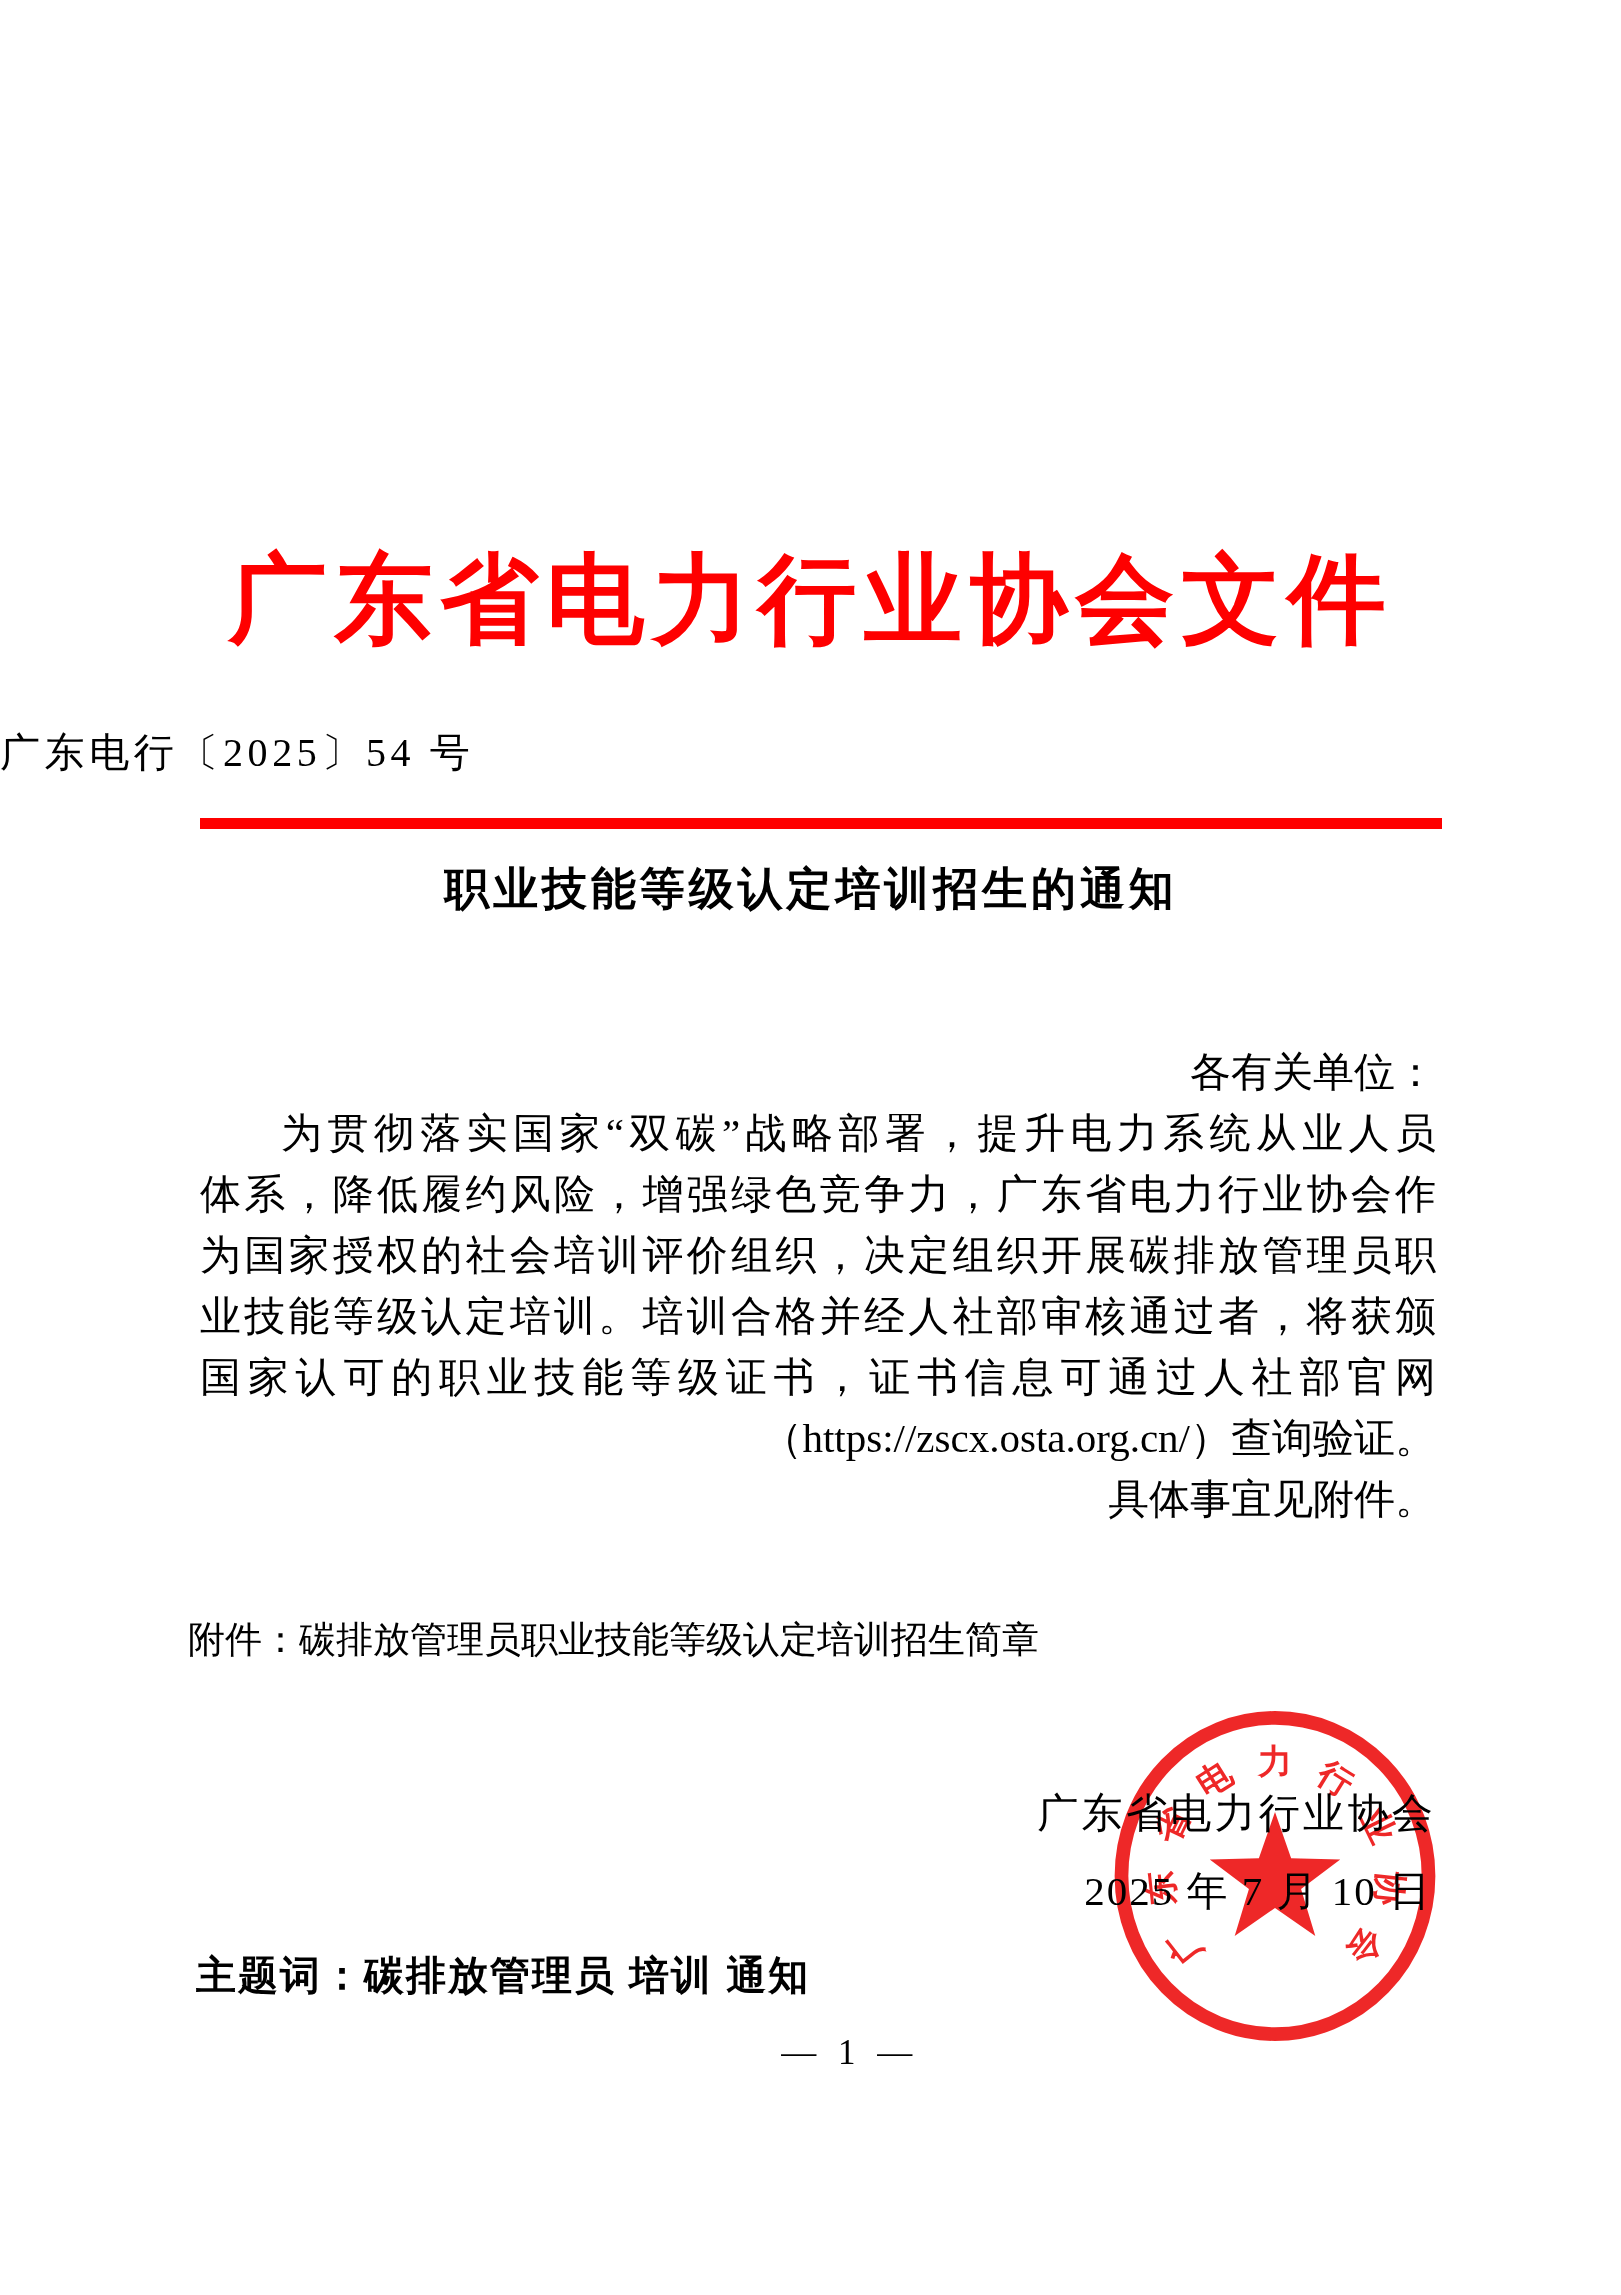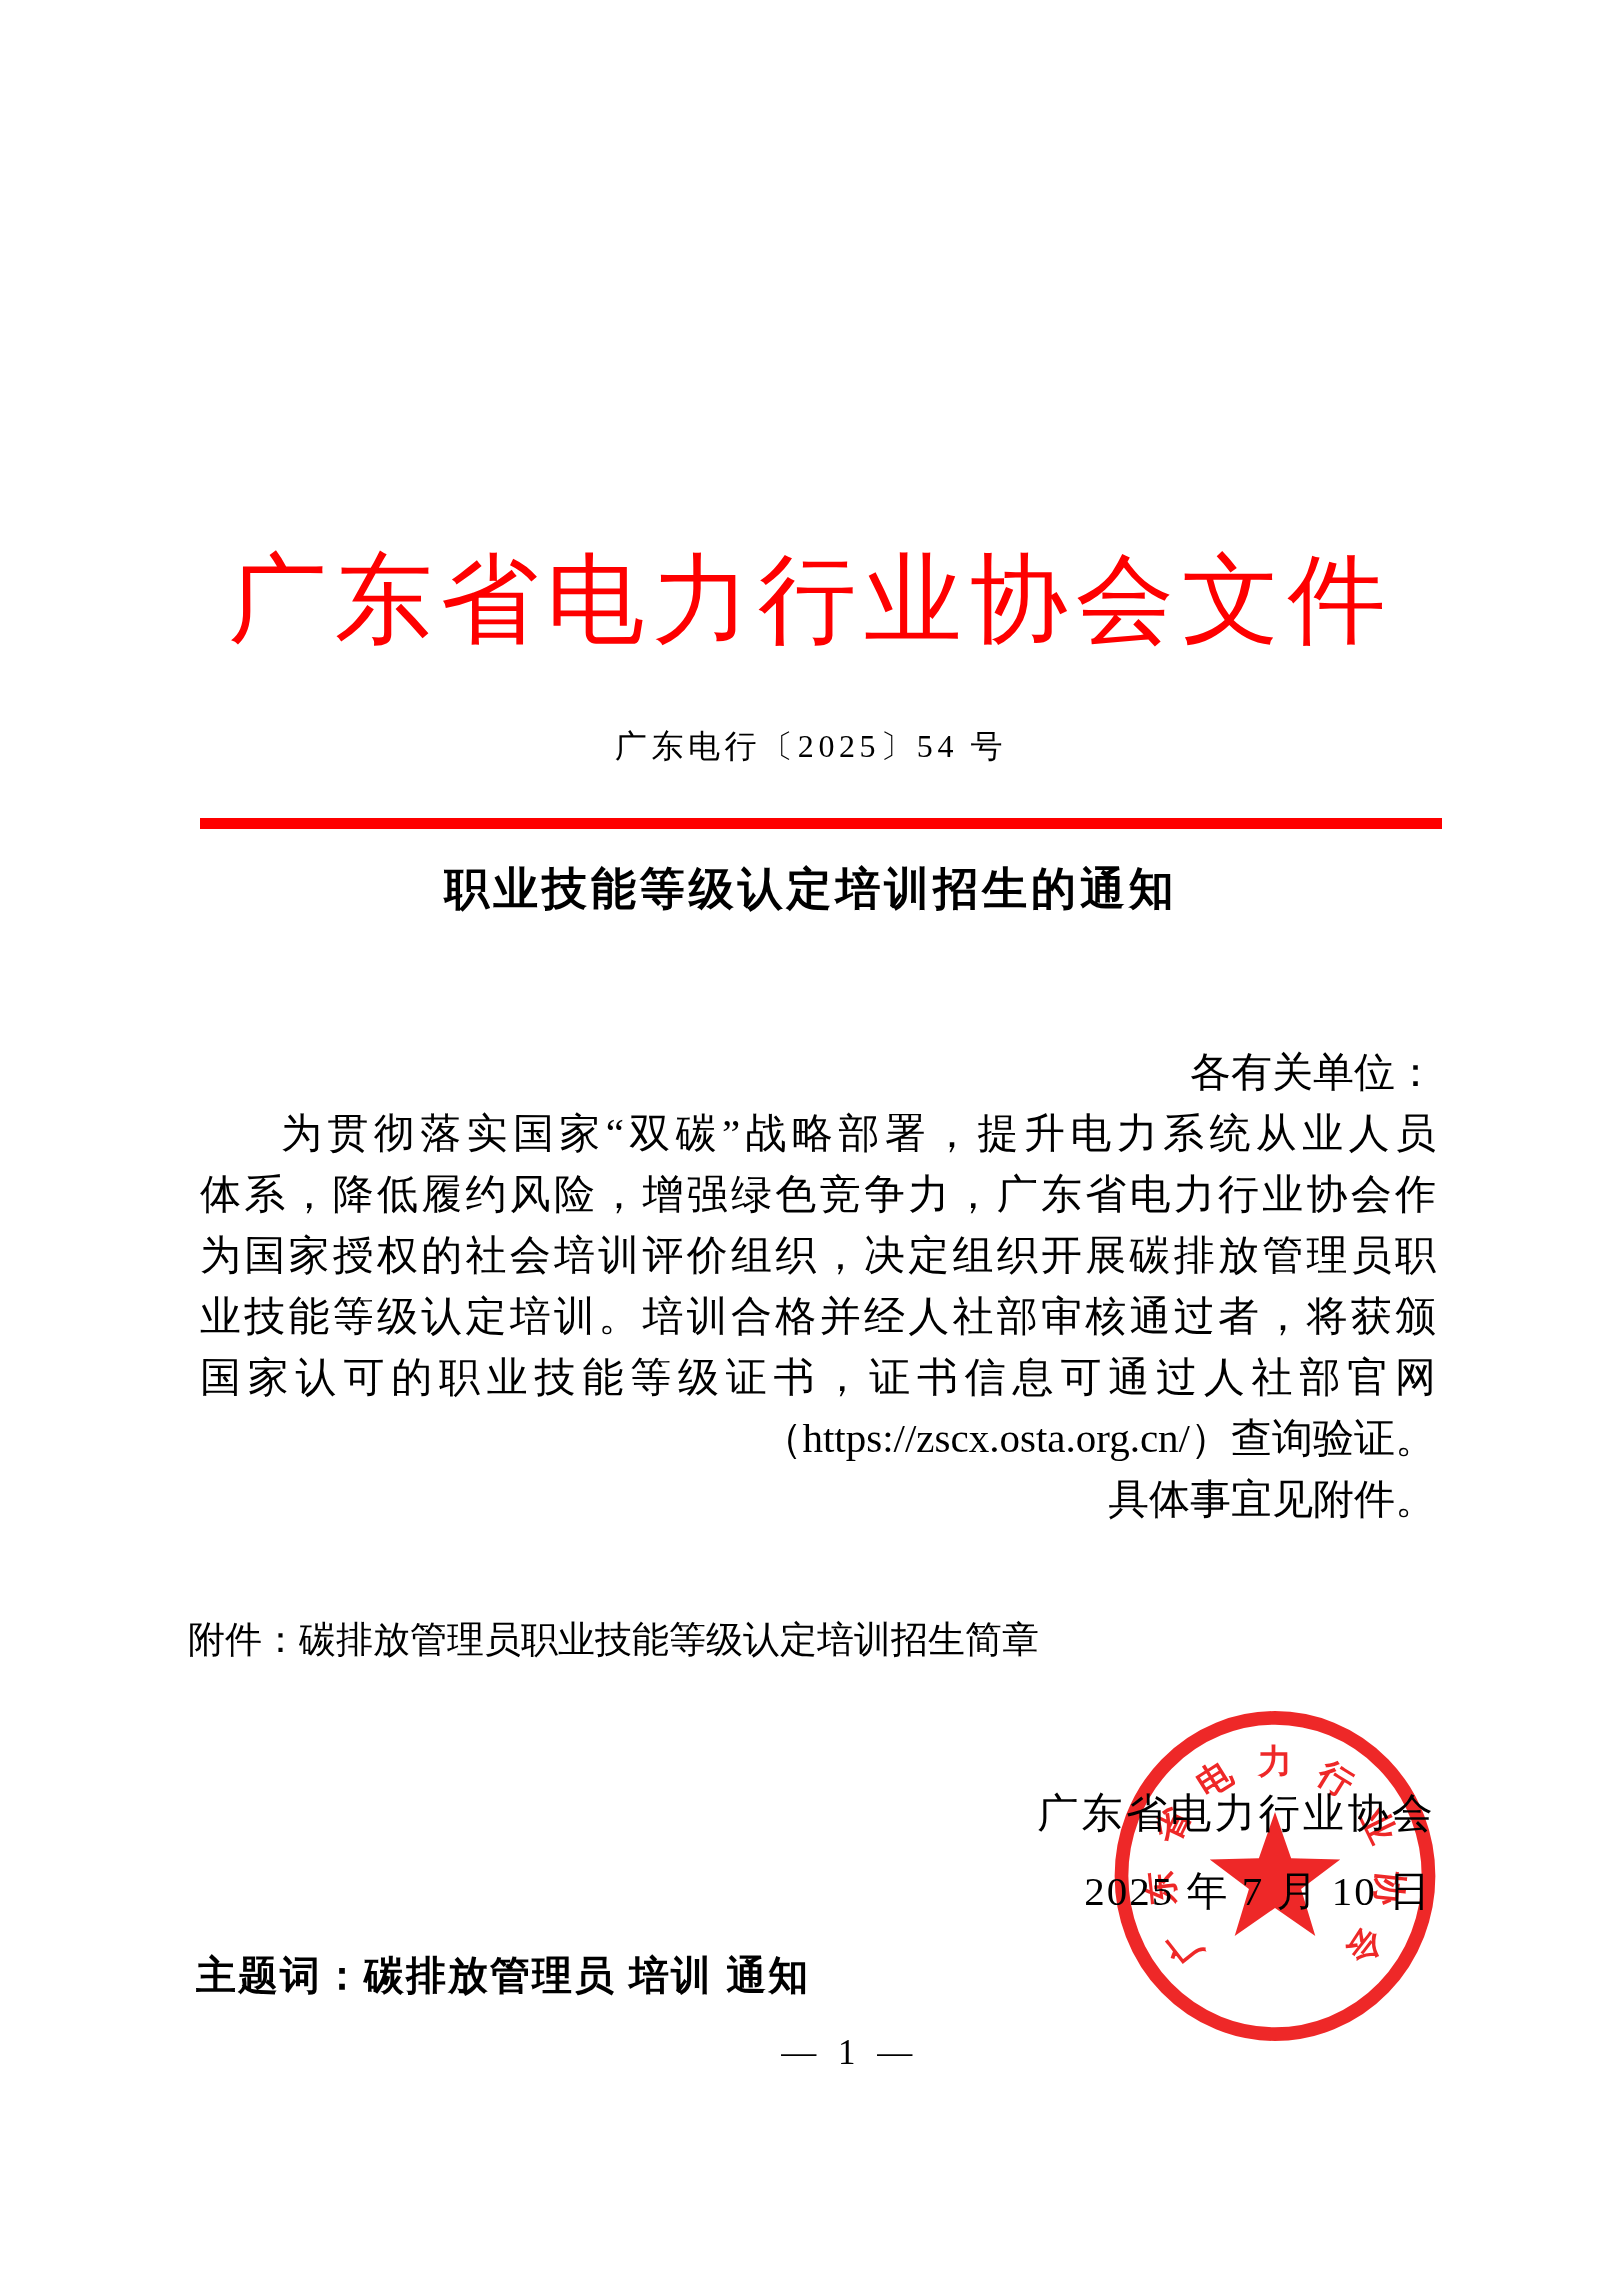--- a/index.html
+++ b/index.html
@@ -16,32 +16,31 @@
     color:var(--text-black);
     overflow:hidden;
   }
   .abs{position:absolute;}
 
   
   .org-title{
     top:535px;left:0;width:100%;
     text-align:center;
     font-size:98px;
-    font-weight:normal;
+    font-weight:bold;
     letter-spacing:7.9px;
     color:var(--header-red);
     font-family:"Liberation Serif","DejaVu Serif",serif;
     white-space:nowrap;
   }
 
   
   .doc-number{
     top:725px;left:0;width:100%;
-    text-align:center;
-    font-size:32px;
+    font-size:40px;
     letter-spacing:4.6px;
     white-space:nowrap;
   }
 
   
   .red-rule{
     top:818px;left:200px;
     width:1242px;height:10.5px;
     background:var(--header-red);
   }

